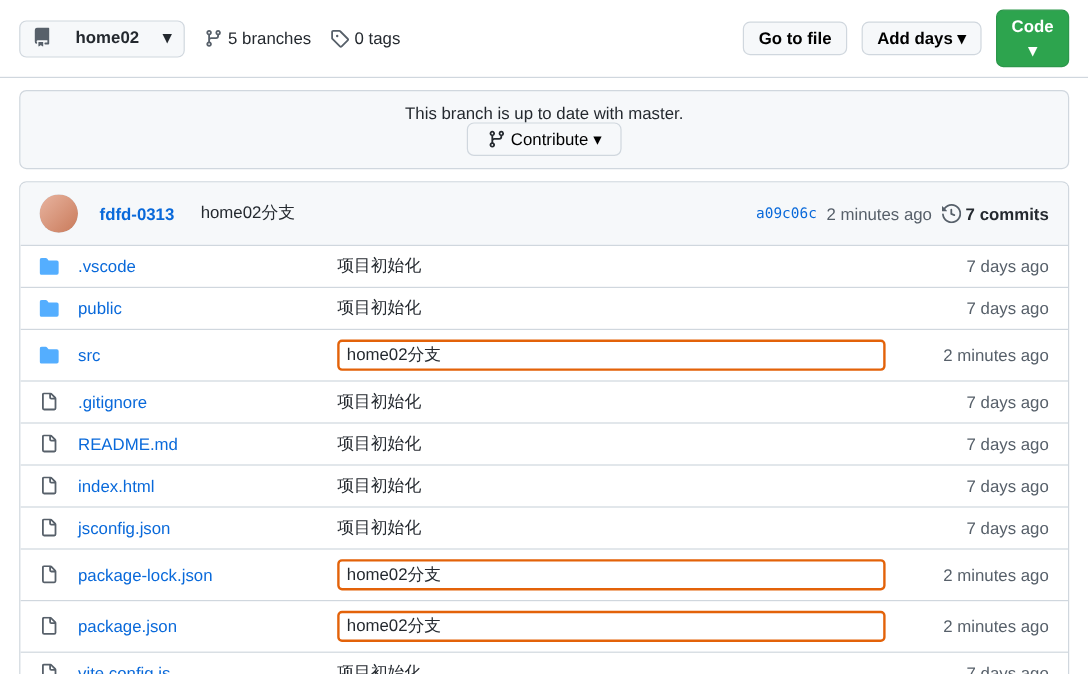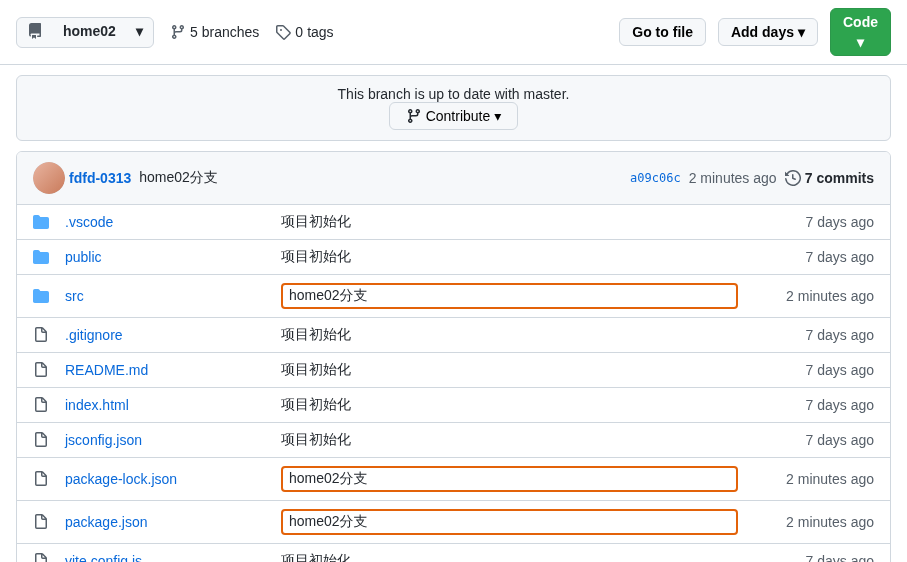--- a/index.html
+++ b/index.html
@@ -91,21 +91,21 @@
       border: 1px solid #d0d7de;
       border-radius: 6px;
       overflow: hidden;
     }
     .repo-header {
       display: flex;
       align-items: center;
       padding: 10px 16px;
       background: #f6f8fa;
       border-bottom: 1px solid #d0d7de;
-      gap: 4px;
+      gap: 18px;
     }
     .avatar {
       width: 32px;
       height: 32px;
       border-radius: 50%;
       background: #d0d7de;
       overflow: hidden;
       display: flex;
       align-items: center;
       justify-content: center;

